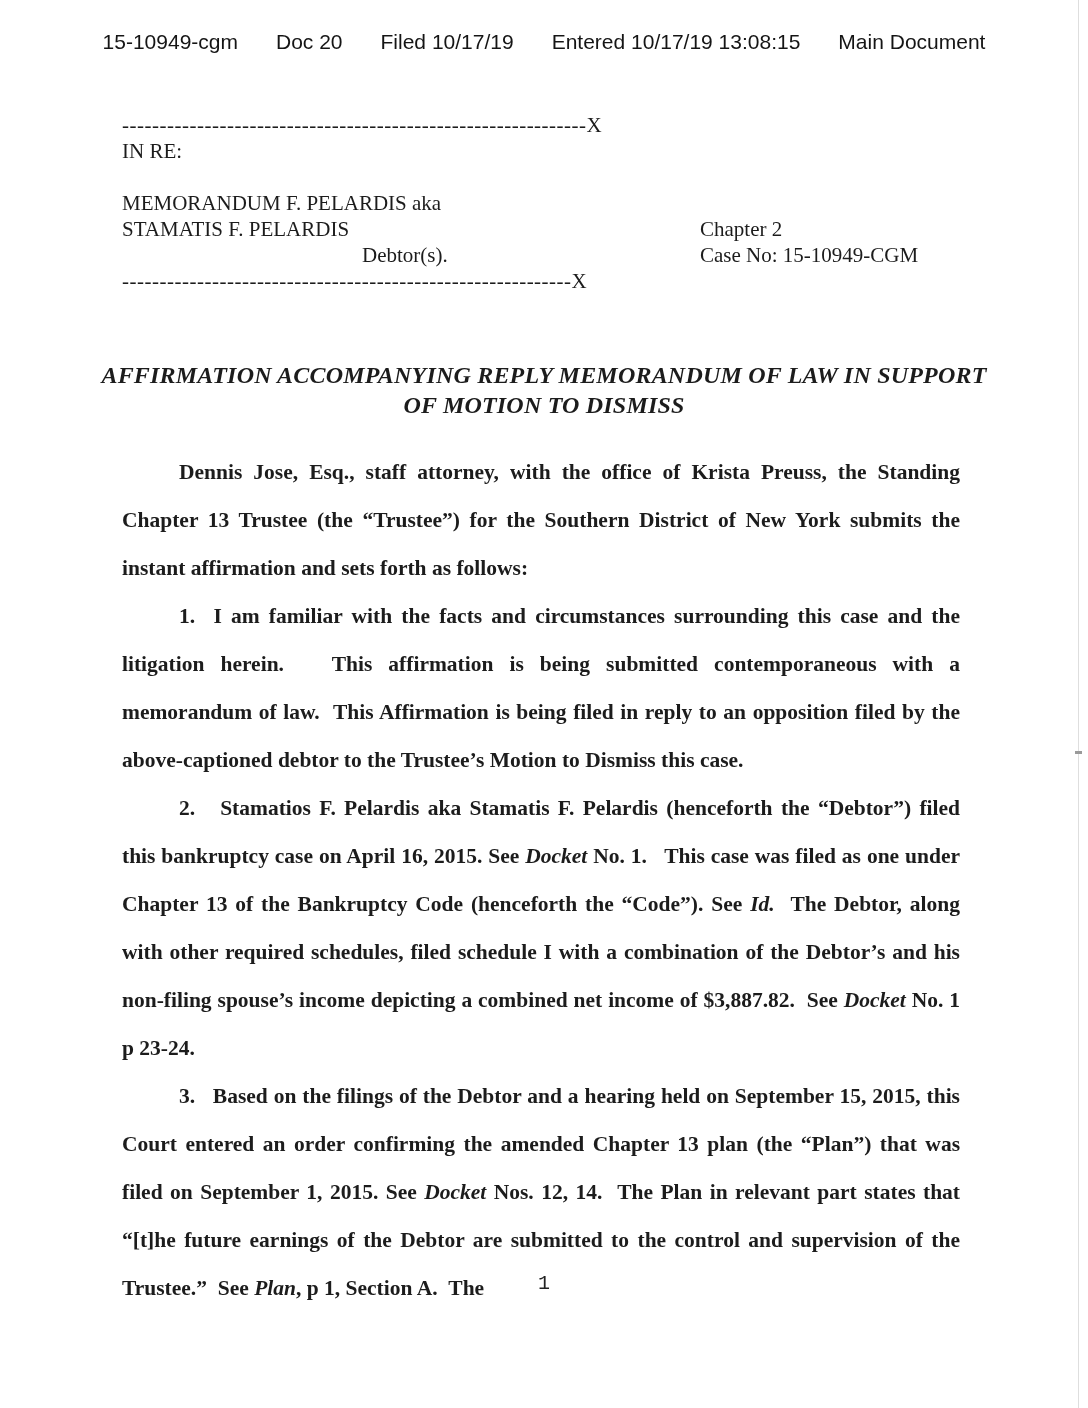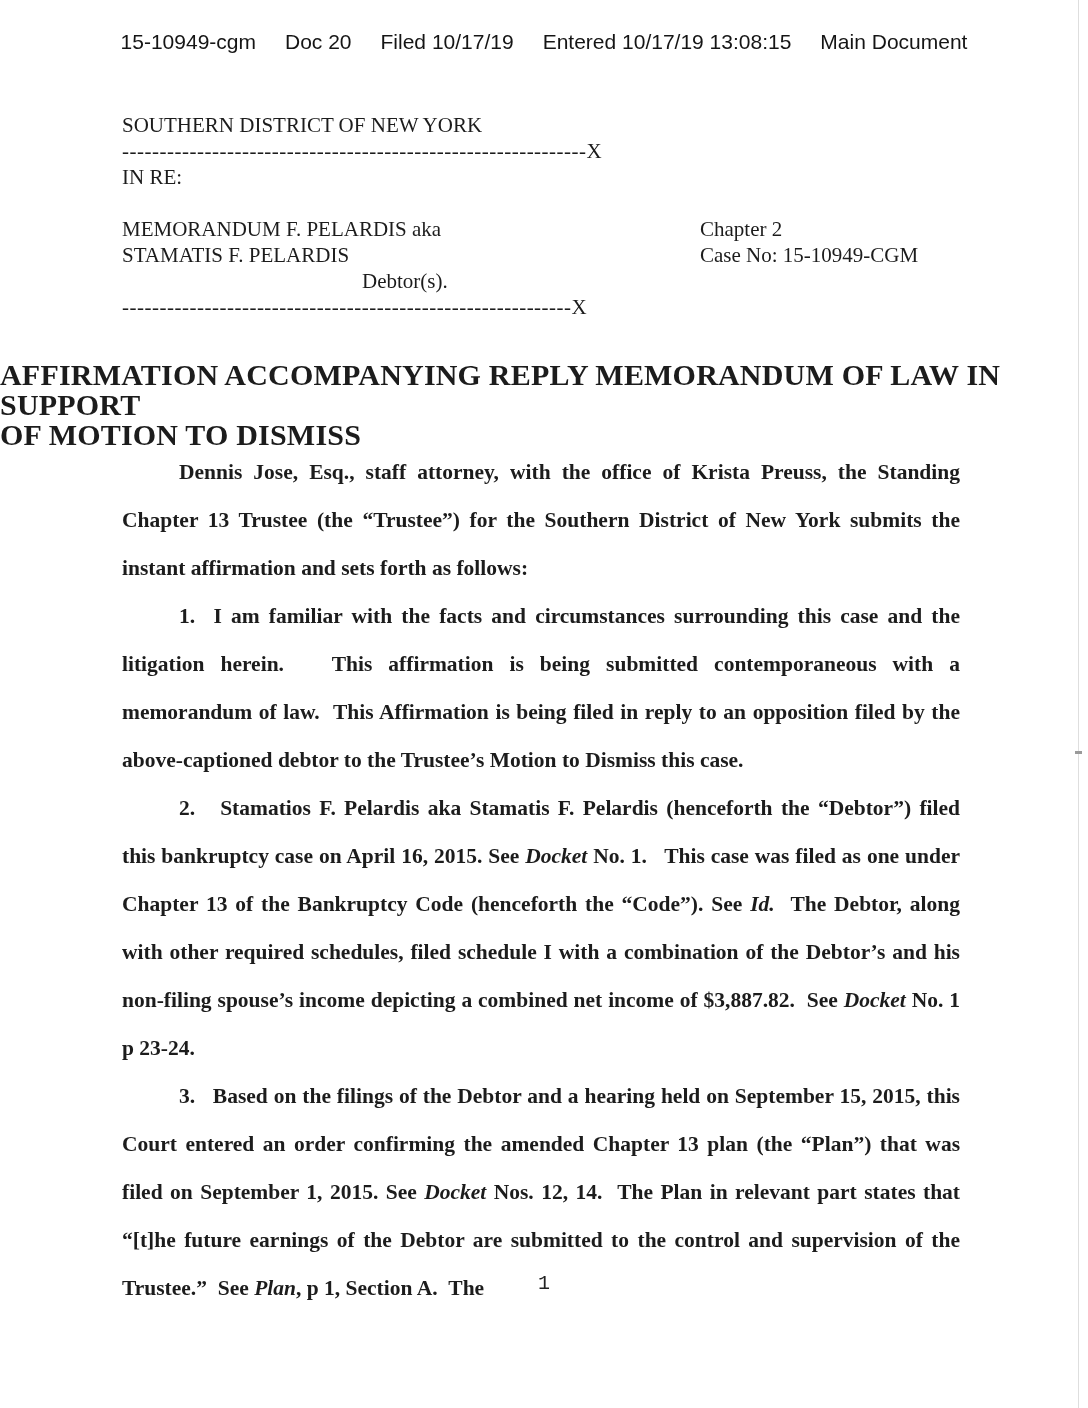--- a/index.html
+++ b/index.html
@@ -19,21 +19,21 @@
     top: 28px; left: 0; right: 0;
     font-family: "Liberation Sans", sans-serif;
     font-size: 21px;
     line-height: 27px;
     text-align: center;
     color: #151515;
   }
   .stamp-row {
     display: flex;
     justify-content: center;
-    gap: 29px;
+    gap: 38px;
     white-space: nowrap;
   }
   
   .caption {
     position: absolute;
     left: 122px; top: 112px;
     width: 850px;
     font-size: 21px;
     line-height: 26px;
   }
@@ -42,24 +42,26 @@
   .debtor-label-line { padding-left: 240px; }
   .caption-right {
     position: absolute;
     left: 578px; top: 104px;
     line-height: 26px;
   }
   
   .doc-title {
     position: absolute;
     top: 360px; left: 0; right: 0;
+    text-align: center;
     font-weight: bold;
-    font-size: 30px;
+    font-size: 24px;
     line-height: 30px;
     letter-spacing: 0.2px;
+    font-style: italic;
   }
   
   .body-text {
     position: absolute;
     left: 122px; top: 448px;
     width: 838px;
     font-size: 21.5px;
     line-height: 48px;
     text-align: justify;
     font-weight: bold;
@@ -99,21 +101,20 @@
     <div class="stamp-row">
       <span>15-10949-cgm</span>
       <span>Doc 20</span>
       <span>Filed 10/17/19</span>
       <span>Entered 10/17/19 13:08:15</span>
       <span>Main Document</span>
     </div>
   </div>
 
   <div class="caption">
-    <div class="caption-line">SOUTHERN DISTRICT OF NEW YORK</div>
     <div class="caption-line divider">--------------------------------------------------------------X</div>
     <div class="caption-line">IN RE:</div>
     <div class="caption-line">&nbsp;</div>
     <div class="caption-line">MEMORANDUM F. PELARDIS aka</div>
     <div class="caption-line">STAMATIS F. PELARDIS</div>
     <div class="caption-line debtor-label-line">Debtor(s).</div>
     <div class="caption-line divider">------------------------------------------------------------X</div>
     <div class="caption-right">
       <div>Chapter 2</div>
       <div>Case No: 15-10949-CGM</div>

